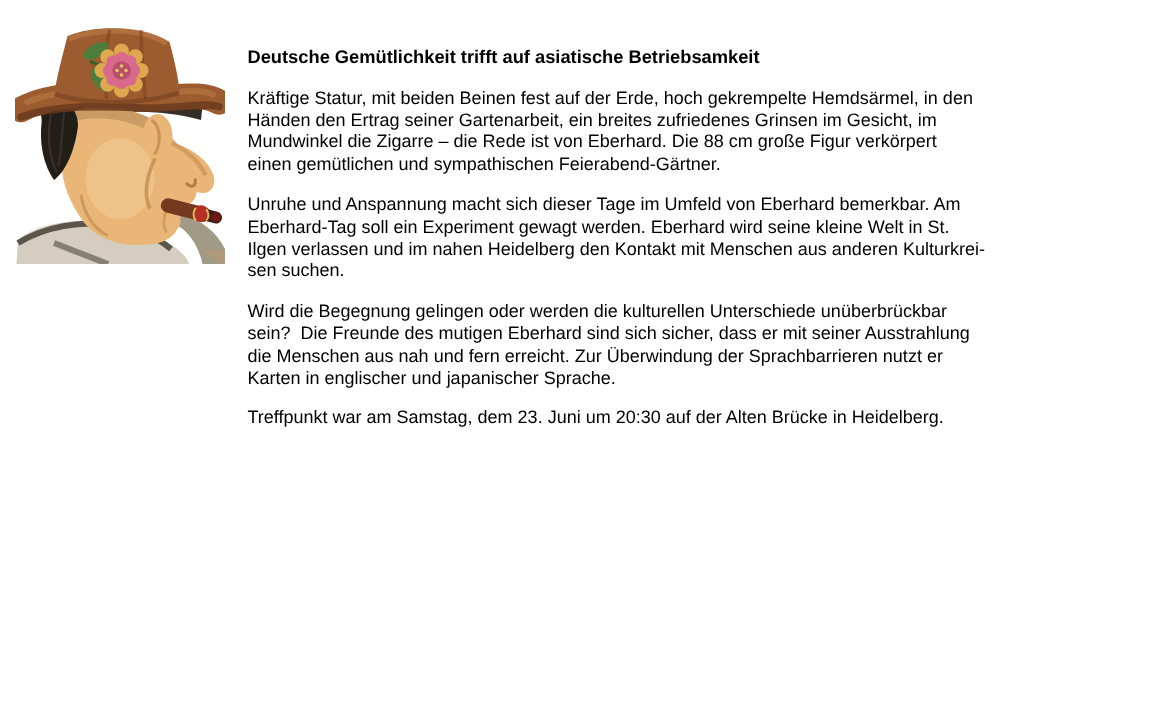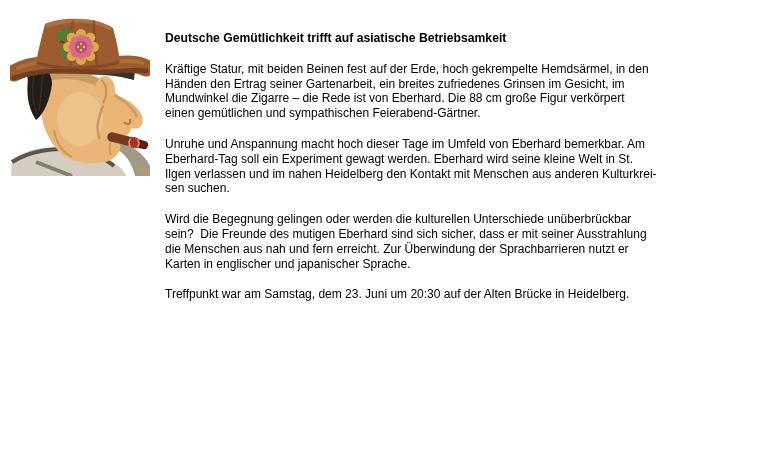--- a/index.html
+++ b/index.html
@@ -27,21 +27,21 @@
   .title {
     font-size: 12.2px;
     font-weight: bold;
     line-height: 14.8px;
     margin: 0 0 12px 0;
     white-space: pre-wrap;
   }
   .para {
     font-size: 12px;
     line-height: 14.8px;
-    margin: 16px 0 12px 0;
+    margin: 4px 0 12px 0;
     white-space: pre-wrap;
   }
 </style>
 </head>
 <body>
 
 <div class="page">
 
   <svg class="figurine" viewBox="0 0 140 160" width="140" height="160" xmlns="http://www.w3.org/2000/svg" role="img">
 
@@ -135,21 +135,21 @@
       <circle cx="134" cy="129" r="3.2" fill="#6e1a14"></circle>
     </g>
   </svg>
 
   <div class="content">
     <h1 class="title">Deutsche Gemütlichkeit trifft auf asiatische Betriebsamkeit</h1>
     <p class="para">Kräftige Statur, mit beiden Beinen fest auf der Erde, hoch gekrempelte Hemdsärmel, in den
 Händen den Ertrag seiner Gartenarbeit, ein breites zufriedenes Grinsen im Gesicht, im
 Mundwinkel die Zigarre – die Rede ist von Eberhard. Die 88 cm große Figur verkörpert
 einen gemütlichen und sympathischen Feierabend-Gärtner.</p>
-    <p class="para">Unruhe und Anspannung macht hoch dieser Tage im Umfeld von Eberhard bemerkbar. Am
+    <p class="para">Unruhe und Anspannung macht sich dieser Tage im Umfeld von Eberhard bemerkbar. Am
 Eberhard-Tag soll ein Experiment gewagt werden. Eberhard wird seine kleine Welt in St.
 Ilgen verlassen und im nahen Heidelberg den Kontakt mit Menschen aus anderen Kulturkrei-
 sen suchen.</p>
     <p class="para">Wird die Begegnung gelingen oder werden die kulturellen Unterschiede unüberbrückbar
 sein?  Die Freunde des mutigen Eberhard sind sich sicher, dass er mit seiner Ausstrahlung
 die Menschen aus nah und fern erreicht. Zur Überwindung der Sprachbarrieren nutzt er
 Karten in englischer und japanischer Sprache.</p>
     <p class="para">Treffpunkt war am Samstag, dem 23. Juni um 20:30 auf der Alten Brücke in Heidelberg.</p>
   </div>
 

